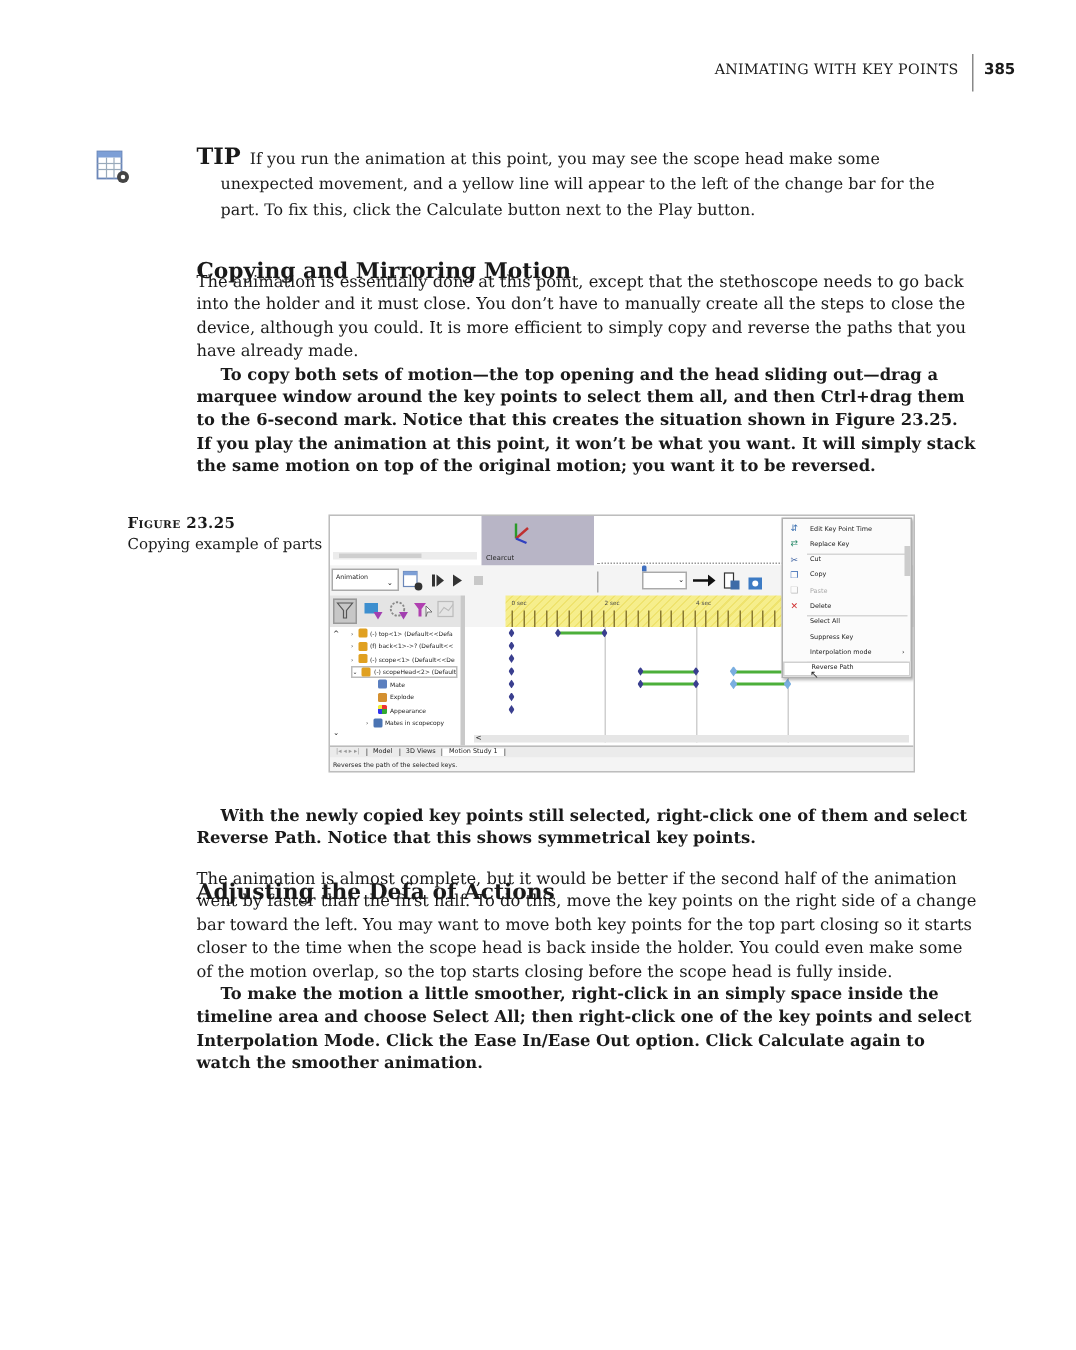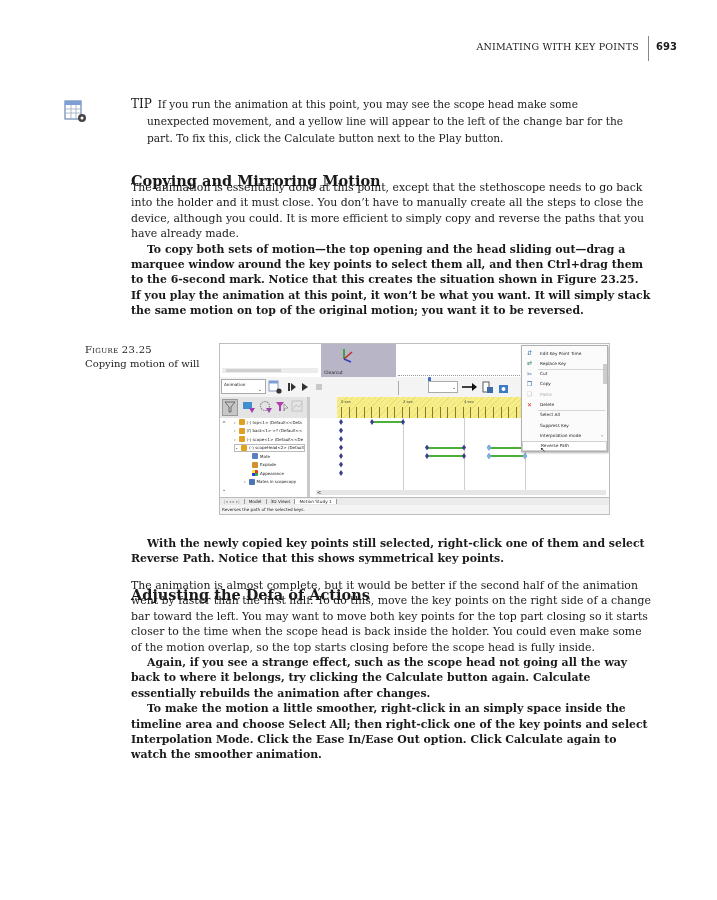--- a/index.html
+++ b/index.html
@@ -4,30 +4,30 @@
 <style>
   html, body { margin:0; padding:0; }
   body { width:717px; height:900px; background:#fff; position:relative; overflow:hidden;
     font-family:"DejaVu Serif", serif; color:#1a1a1a; }
   .runhead { position:absolute; top:41px; right:78px; font-family:"DejaVu Serif", serif; font-size:9.5px; letter-spacing:0.2px; }
   .hdr-rule { position:absolute; top:36px; left:648px; width:1px; height:25px; background:#888; }
   .pagenum { position:absolute; top:41px; left:656px; font-family:"DejaVu Sans", sans-serif; font-weight:bold; font-size:10px; }
 
   .tip-icon { position:absolute; left:64px; top:100px; width:24px; height:24px; }
   .tip { position:absolute; left:131px; top:96px; width:500px; font-size:10.6px; line-height:17.2px; }
-  .tip .tlabel { font-weight:normal; font-size:12px; margin-right:6px; }
+  .tip .tlabel { font-weight:bold; font-size:15px; margin-right:6px; }
   .tip .tline { text-indent:0; padding-left:16px; text-indent:-16px; }
 
   .body { position:absolute; left:131px; width:520px; font-size:10.9px; line-height:15.4px; }
   .body p { margin:0; }
   .body p.ind { text-indent:16px;font-weight:bold; }
   h2 { font-family:"DejaVu Serif", serif; font-weight:bold; font-size:14.5px; margin:0; position:absolute; left:131px; }
 
   .fig-label { position:absolute; left:85px; top:343px; font-size:10px; line-height:14px; }
-  .fig-label .fnum { font-weight:normal; font-variant:small-caps; letter-spacing:0.3px; }
+  .fig-label .fnum { font-weight:bold; font-variant:small-caps; letter-spacing:0.3px; }
 
   
   .shot { position:absolute; left:219px; top:343px; width:389px; height:170px; background:#f4f4f4; border:1px solid #bdbdbd; font-family:"DejaVu Sans", sans-serif; font-size:4.2px; color:#222; overflow:hidden; }
   .shot * { box-sizing:border-box; }
   .s-top { position:absolute; left:0; top:0; width:100%; height:33px; background:#fff; }
   .s-purple { position:absolute; left:101px; top:0; width:75px; height:33px; background:#b8b5c6; }
   .s-clearcut { position:absolute; left:104px; top:26px; font-size:4.5px; }
   .s-axes { position:absolute; left:118px; top:3px; width:16px; height:16px; }
   .s-hscroll { position:absolute; left:2px; top:24px; width:96px; height:5px; background:#ececec; }
   .s-hthumb { position:absolute; left:6px; top:25px; width:55px; height:3px; background:#cfcfcf; }
@@ -59,21 +59,21 @@
   .s-mi .mic { position:absolute; left:4px; top:2px; width:7px; height:6px; font-size:6px; line-height:6px; text-align:center; }
   .s-mi.disabled { color:#aaa; }
   .s-mi.hl { background:#fff; border:1px solid #d0d0d0; }
   .s-sep { position:absolute; left:16px; right:2px; height:1px; background:#d6d6d6; }
 </style>
 </head>
 <body>
 
 <div class="runhead">ANIMATING WITH KEY POINTS</div>
 <div class="hdr-rule"></div>
-<div class="pagenum">693</div>
+<div class="pagenum">385</div>
 
 <svg class="tip-icon" viewBox="0 0 24 24">
   <rect x="1" y="1" width="16" height="18" fill="#fff" stroke="#6a86b8" stroke-width="1.2"></rect>
   <rect x="1" y="1" width="16" height="4" fill="#7d9fd6"></rect>
   <line x1="1" y1="9" x2="17" y2="9" stroke="#9ab" stroke-width="0.8"></line>
   <line x1="1" y1="13" x2="17" y2="13" stroke="#9ab" stroke-width="0.8"></line>
   <line x1="7" y1="5" x2="7" y2="19" stroke="#9ab" stroke-width="0.8"></line>
   <line x1="12" y1="5" x2="12" y2="19" stroke="#9ab" stroke-width="0.8"></line>
   <circle cx="18" cy="18" r="4" fill="#444"></circle>
   <circle cx="18" cy="18" r="1.5" fill="#fff"></circle>
@@ -83,21 +83,21 @@
 </div>
 
 <h2 style="top:172px">Copying and Mirroring Motion</h2>
 <div class="body" style="top:180px">
   <p>The animation is essentially done at this point, except that the stethoscope needs to go back into the holder and it must close. You don’t have to manually create all the steps to close the device, although you could. It is more efficient to simply copy and reverse the paths that you have already made.</p>
   <p class="ind">To copy both sets of motion—the top opening and the head sliding out—drag a marquee window around the key points to select them all, and then Ctrl+drag them to the 6-second mark. Notice that this creates the situation shown in Figure 23.25. If you play the animation at this point, it won’t be what you want. It will simply stack the same motion on top of the original motion; you want it to be reversed.</p>
 </div>
 
 <div class="fig-label">
   <div class="fnum">Figure 23.25</div>
-  <div>Copying motion of will</div>
+  <div>Copying example of parts</div>
 </div>
 
 <div class="shot">
   <div class="s-top"></div>
   <div class="s-purple"></div>
   <svg class="s-axes" viewBox="0 0 16 16">
     <line x1="6" y1="12" x2="6" y2="2" stroke="#2a9a2a" stroke-width="1.6"></line>
     <line x1="6" y1="12" x2="14" y2="5" stroke="#c03030" stroke-width="1.6"></line>
     <line x1="6" y1="12" x2="13" y2="15" stroke="#3040c0" stroke-width="1.6"></line>
   </svg>
@@ -323,15 +323,14 @@
   <div class="s-status">Reverses the path of the selected keys.</div>
 </div>
 
 <div class="body" style="top:536px">
   <p class="ind">With the newly copied key points still selected, right-click one of them and select Reverse Path. Notice that this shows symmetrical key points.</p>
 </div>
 
 <h2 style="top:586px">Adjusting the Defa of Actions</h2>
 <div class="body" style="top:578px">
   <p>The animation is almost complete, but it would be better if the second half of the animation went by faster than the first half. To do this, move the key points on the right side of a change bar toward the left. You may want to move both key points for the top part closing so it starts closer to the time when the scope head is back inside the holder. You could even make some of the motion overlap, so the top starts closing before the scope head is fully inside.</p>
-  <p class="ind">Again, if you see a strange effect, such as the scope head not going all the way back to where it belongs, try clicking the Calculate button again. Calculate essentially rebuilds the animation after changes.</p>
   <p class="ind">To make the motion a little smoother, right-click in an simply space inside the timeline area and choose Select All; then right-click one of the key points and select Interpolation Mode. Click the Ease In/Ease Out option. Click Calculate again to watch the smoother animation.</p>
 </div>
 
 </body></html>

